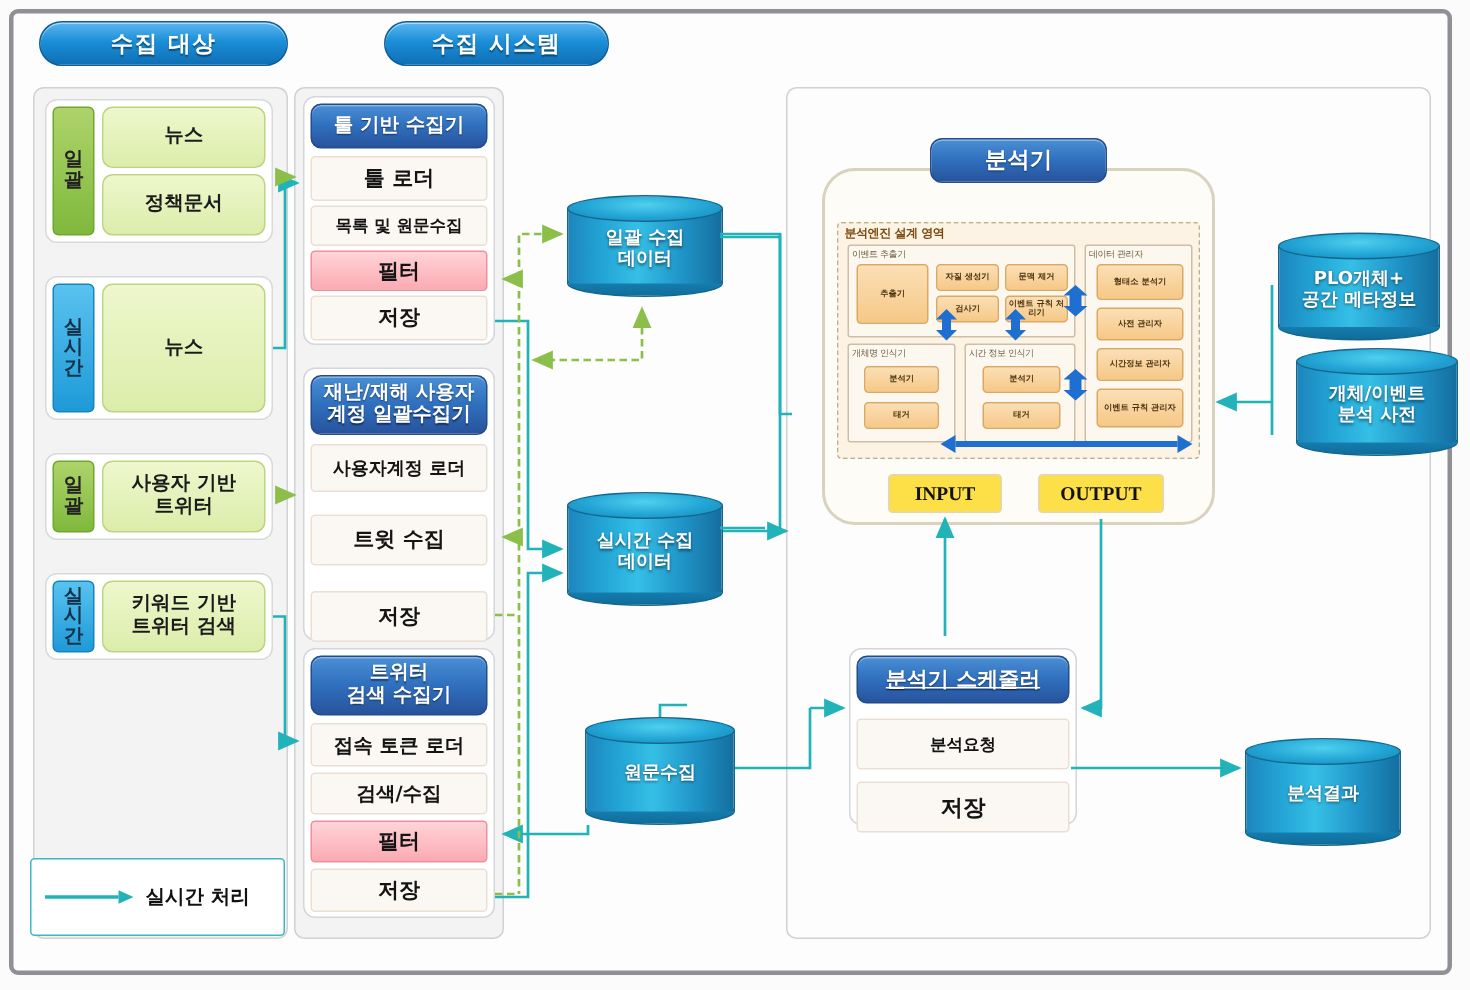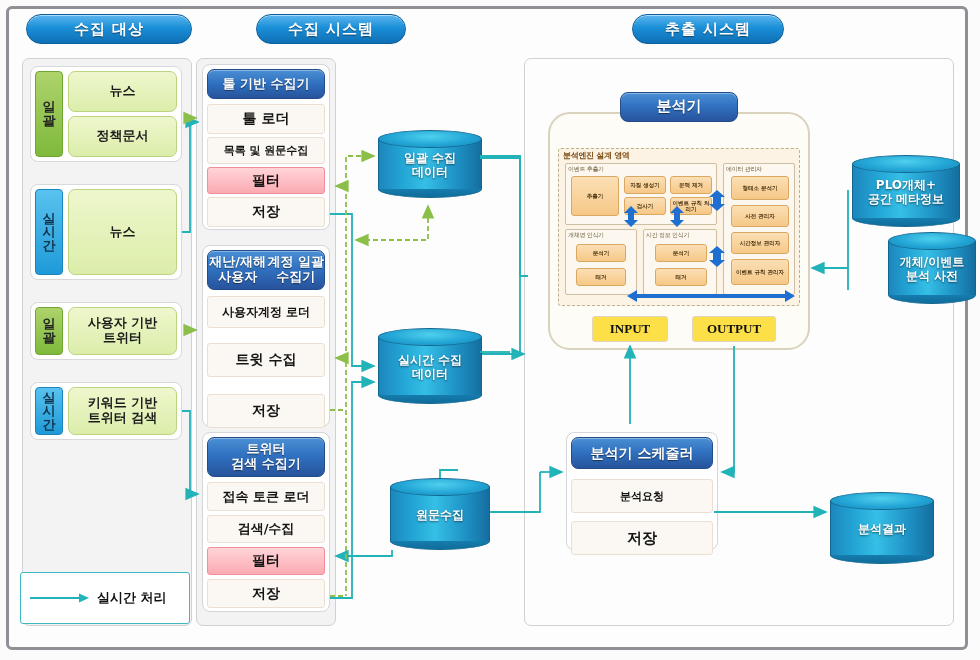--- a/index.html
+++ b/index.html
@@ -143,21 +143,20 @@
 
 <div id="root">
   <div class="outer-frame"></div>
 
   <div class="abs panel" style="left:22px;top:58px;width:170px;height:568px;"></div>
   <div class="abs panel" style="left:196px;top:58px;width:140px;height:568px;"></div>
   <div class="abs panel-white" style="left:524px;top:58px;width:430px;height:568px;"></div>
 
   <div class="abs pill" style="left:26px;top:14px;width:166px;height:30px;font-size:15px;">수집 대상</div>
   <div class="abs pill" style="left:256px;top:14px;width:150px;height:30px;font-size:15px;">수집 시스템</div>
-  <div class="abs pill" style="left:632px;top:14px;width:152px;height:30px;font-size:15px;">추출 시스템</div>
 
   <div class="abs srcgroup" style="left:30px;top:66px;width:152px;height:96px;">
     <div class="srctag tag-batch">일<br>괄</div>
     <div class="srcitems">
       <div class="srcbox">뉴스</div>
       <div class="srcbox">정책문서</div>
     </div>
   </div>
 
   <div class="abs srcgroup" style="left:30px;top:184px;width:152px;height:96px;">
@@ -193,21 +192,21 @@
 
   <div class="abs modbox" style="left:202px;top:64px;width:128px;height:166px;">
     <div class="modhdr" style="height:28px;">툴 기반 수집기</div>
     <div class="modrow" style="height:28px;margin-top:5px;font-size:14px;">툴 로더</div>
     <div class="modrow" style="height:25px;margin-top:3px;font-size:11px;">목록 및 원문수집</div>
     <div class="modrow filter" style="height:25px;margin-top:3px;font-size:14px;">필터</div>
     <div class="modrow" style="height:28px;margin-top:3px;font-size:14px;">저장</div>
   </div>
 
   <div class="abs modbox" style="left:202px;top:245px;width:128px;height:182px;">
-    <div class="modhdr" style="height:38px;flex-direction:row;">
+    <div class="modhdr" style="height:38px;flex-direction:column;">
       <span>재난/재해 사용자</span>
       <span>계정 일괄수집기</span>
     </div>
     <div class="modrow" style="height:30px;margin-top:6px;font-size:12px;">사용자계정 로더</div>
     <div class="modrow" style="height:32px;margin-top:15px;font-size:14px;">트윗 수집</div>
     <div class="modrow" style="height:32px;margin-top:17px;font-size:14px;">저장</div>
   </div>
 
   <div class="abs modbox" style="left:202px;top:432px;width:128px;height:180px;">
     <div class="modhdr" style="height:38px;flex-direction:column;">
@@ -252,21 +251,21 @@
   <div class="cyl" style="left:852px;top:155px;width:108px;height:72px;">
     <div class="bot"></div>
     <div class="body"></div>
     <div class="top"></div>
     <div class="lbl">
       <div>PLO개체+</div>
       <div>공간 메타정보</div>
     </div>
   </div>
 
-  <div class="cyl" style="left:888px;top:232px;width:88px;height:72px;">
+  <div class="cyl" style="left:864px;top:232px;width:108px;height:72px;">
     <div class="bot"></div>
     <div class="body"></div>
     <div class="top"></div>
     <div class="lbl">
       <div>개체/이벤트</div>
       <div>분석 사전</div>
     </div>
   </div>
 
   <div class="cyl" style="left:830px;top:492px;width:104px;height:72px;">
@@ -326,21 +325,21 @@
       </g>
       <polygon points="226,141 236,147 226,153" fill="#1f6fd0"></polygon>
       <polygon points="78,141 68,147 78,153" fill="#1f6fd0"></polygon>
     </svg>
   </div>
 
   <div class="abs io-box" style="left:592px;top:316px;width:76px;height:26px;">INPUT</div>
   <div class="abs io-box" style="left:692px;top:316px;width:84px;height:26px;">OUTPUT</div>
 
   <div class="abs modbox" style="left:566px;top:432px;width:152px;height:118px;">
-    <div class="modhdr" style="height:30px;font-size:14px;">분석기 스케줄러</div>
+    <div class="modhdr" style="height:30px;font-size:14px;text-decoration:underline;">분석기 스케줄러</div>
     <div class="modrow" style="height:32px;margin-top:10px;font-size:11px;">분석요청</div>
     <div class="modrow" style="height:32px;margin-top:8px;font-size:15px;">저장</div>
   </div>
 
   <svg class="wires">
     <defs>
       <marker id="ar-rt" markerWidth="8" markerHeight="8" refX="7" refY="4" orient="auto">
         <polygon points="0,0.5 8,4 0,7.5" fill="#21b3b8"></polygon>
       </marker>
       <marker id="ar-bt" markerWidth="8" markerHeight="8" refX="7" refY="4" orient="auto">

